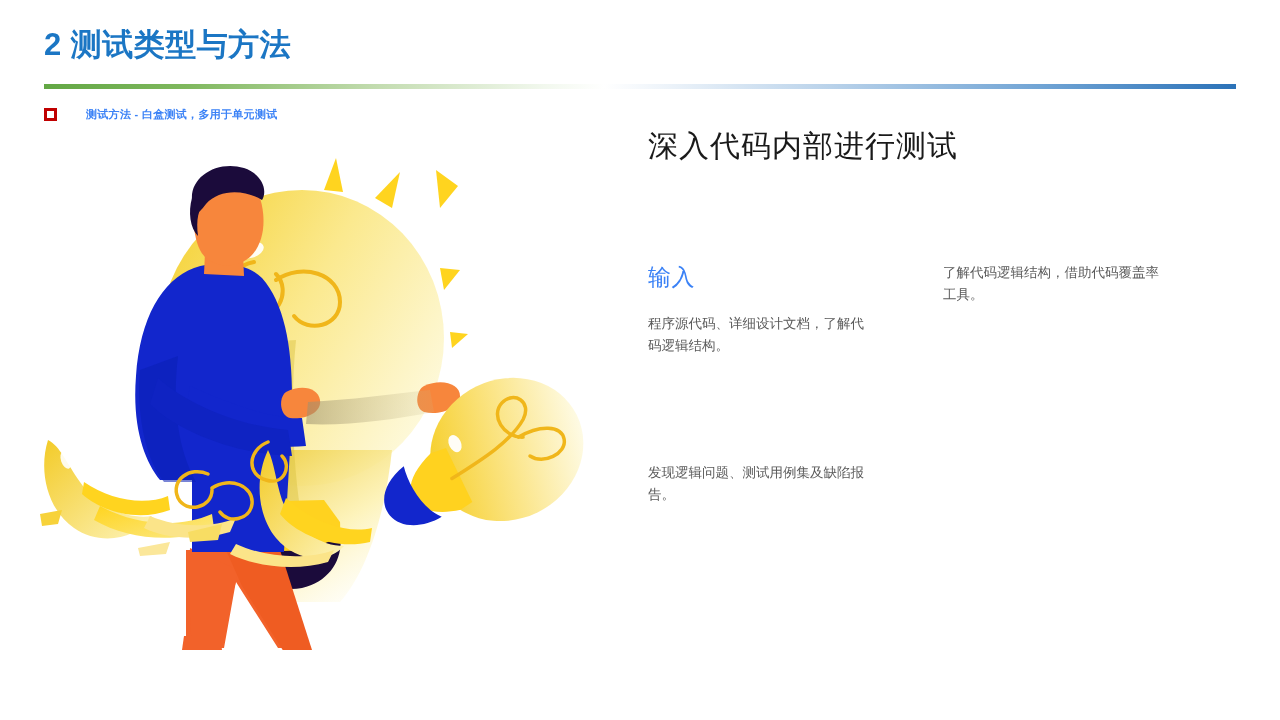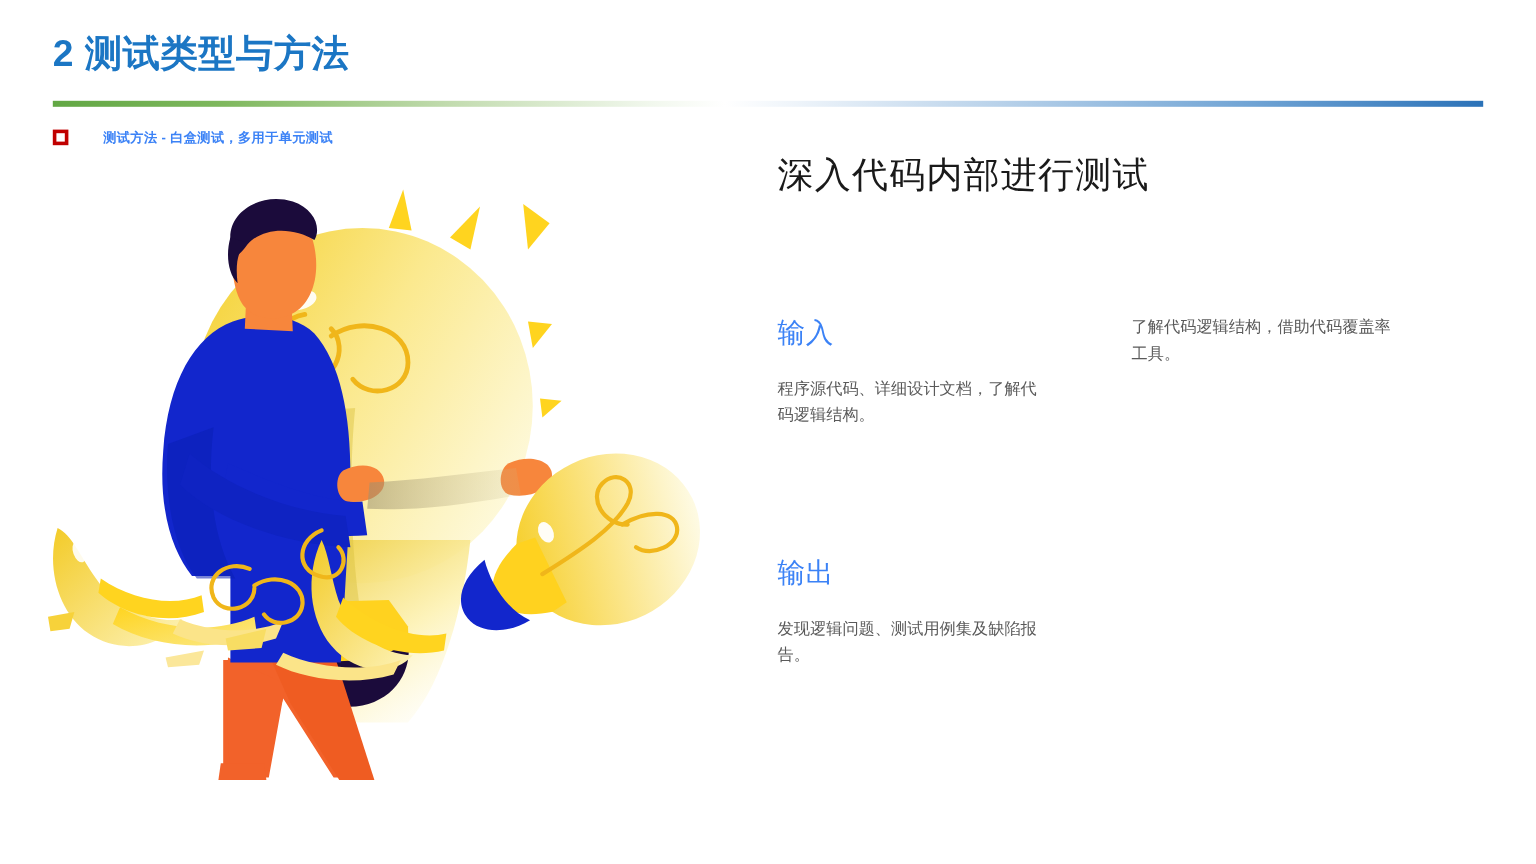--- a/index.html
+++ b/index.html
@@ -274,19 +274,18 @@
     <div class="quad">
       <div class="quad-title">输入</div>
       <div class="quad-body">程序源代码、详细设计文档，了解代码逻辑结构。</div>
     </div>
 
     <div class="quad">
       <div class="quad-body">了解代码逻辑结构，借助代码覆盖率工具。</div>
     </div>
 
     <div class="quad">
-      <div class="quad-title">输出</div>
       <div class="quad-body">发现逻辑问题、测试用例集及缺陷报告。</div>
     </div>
 
 
   </div>
 </div>
 
 </body></html>

